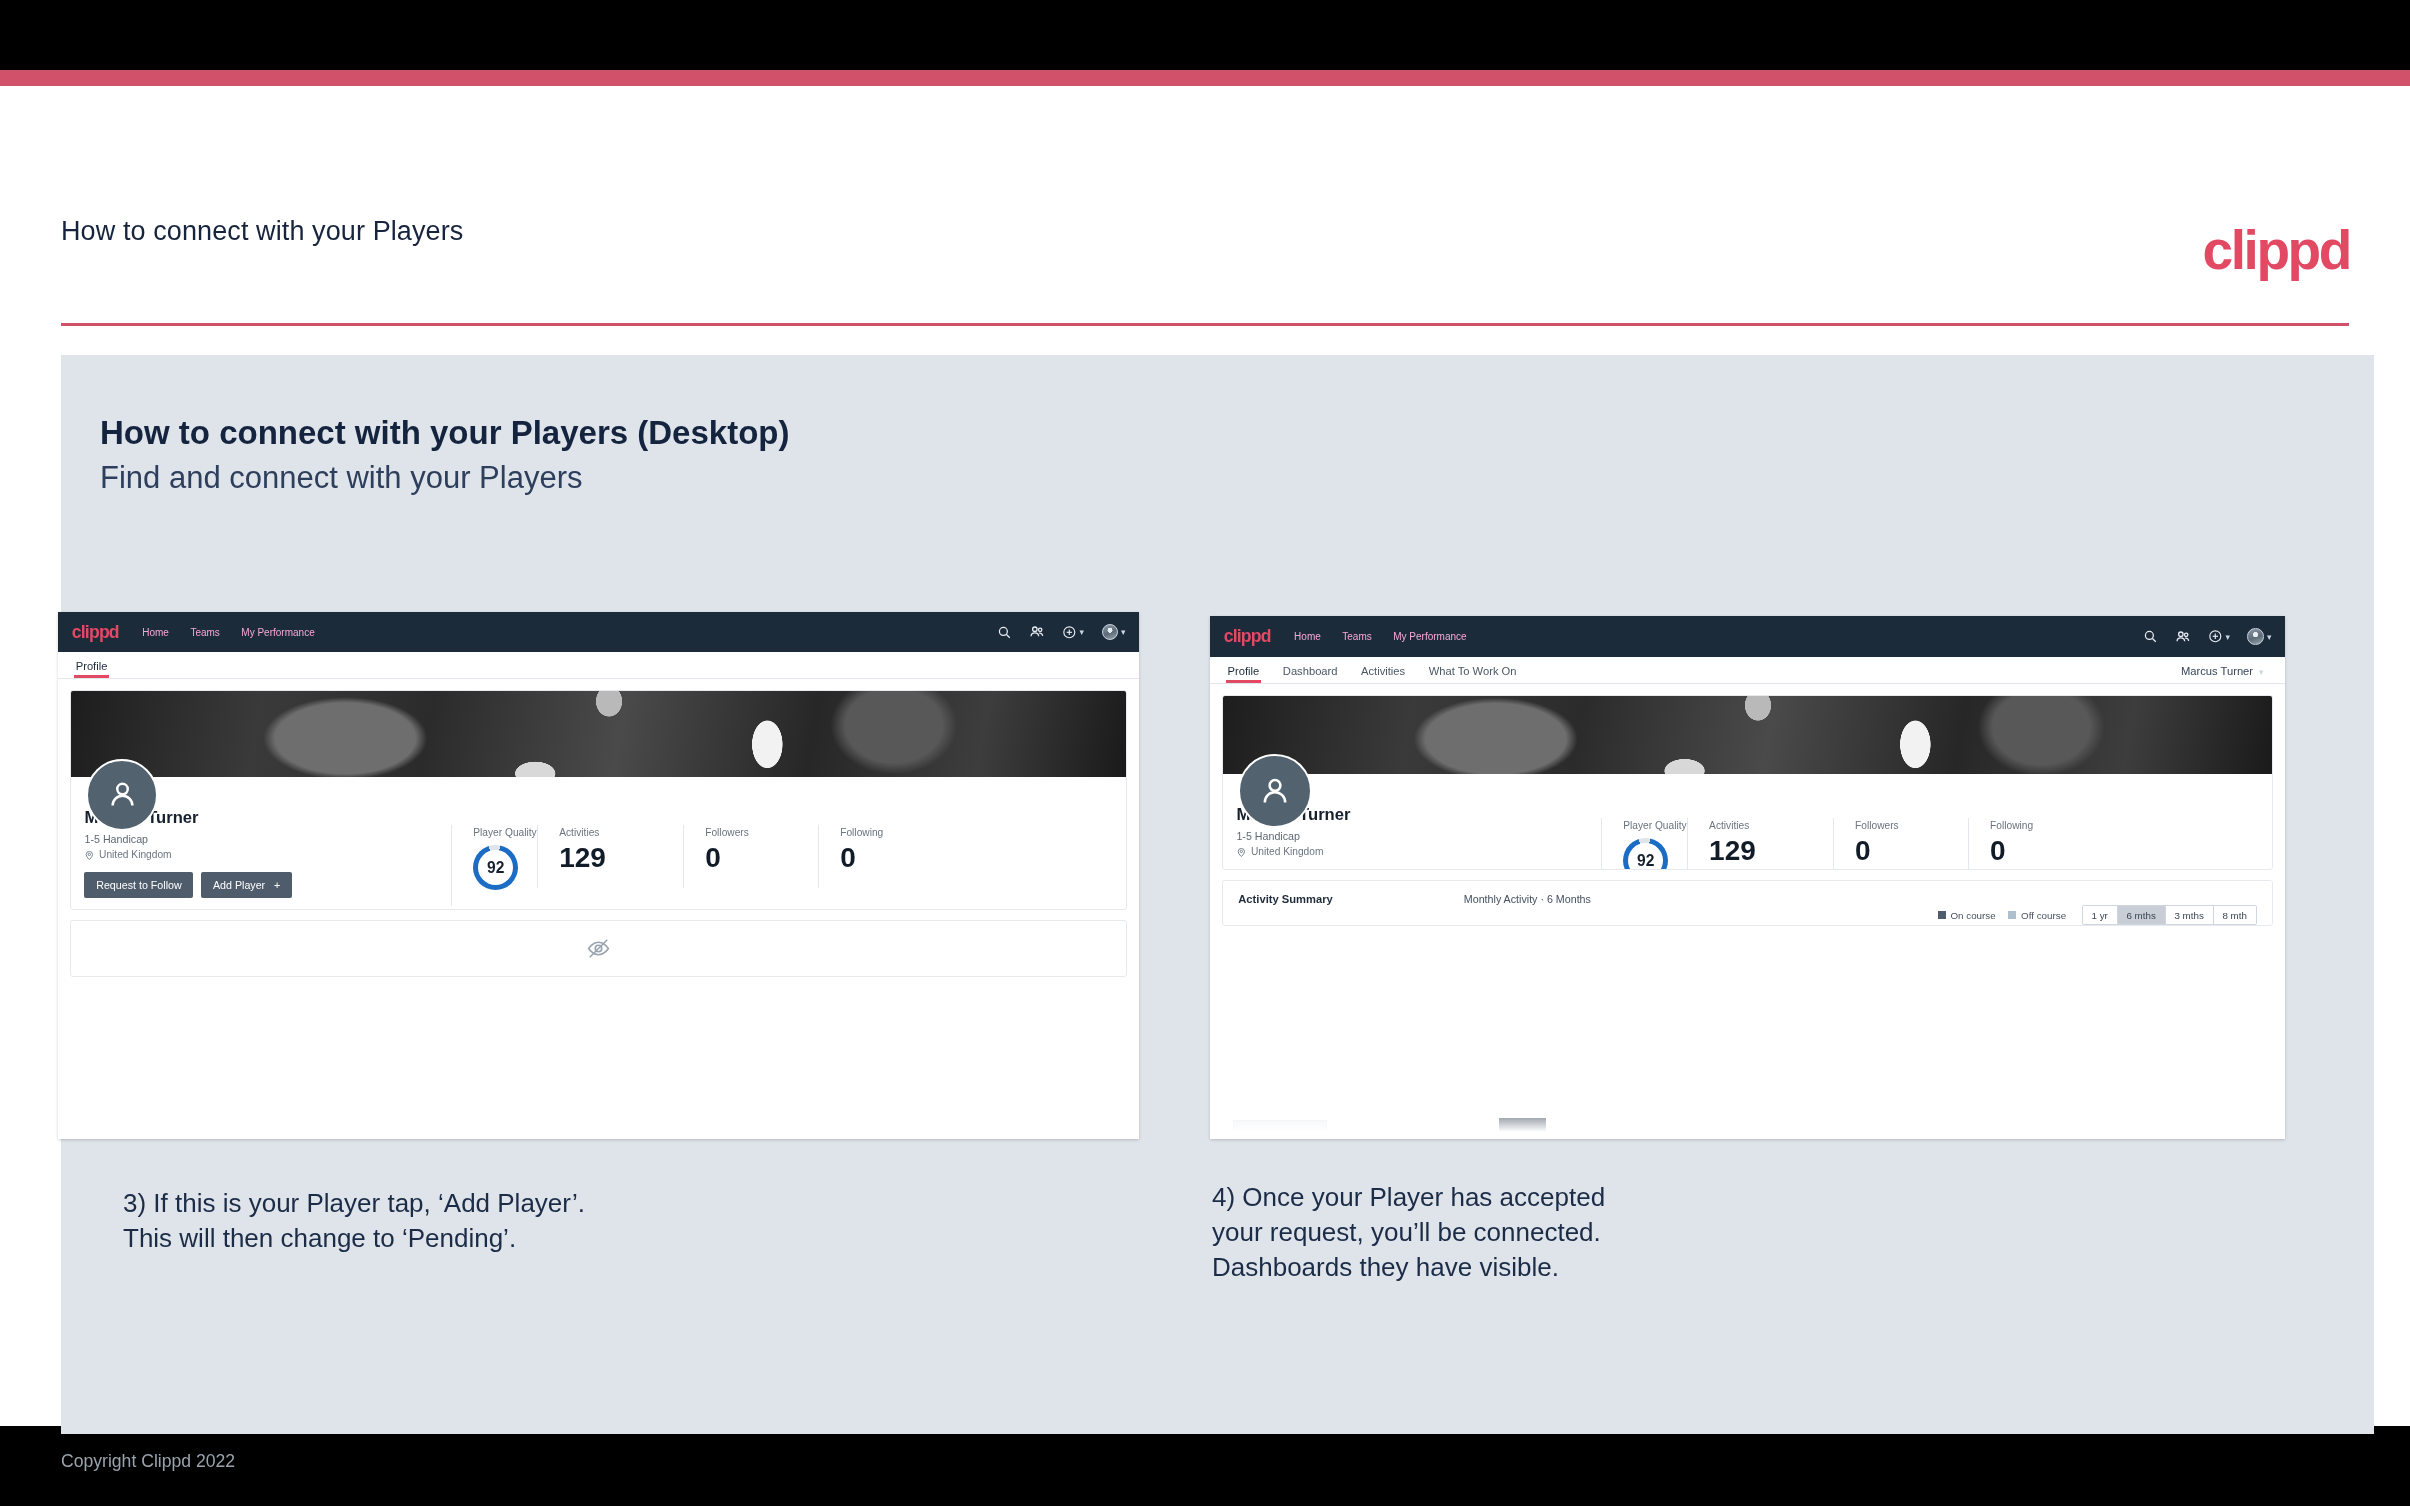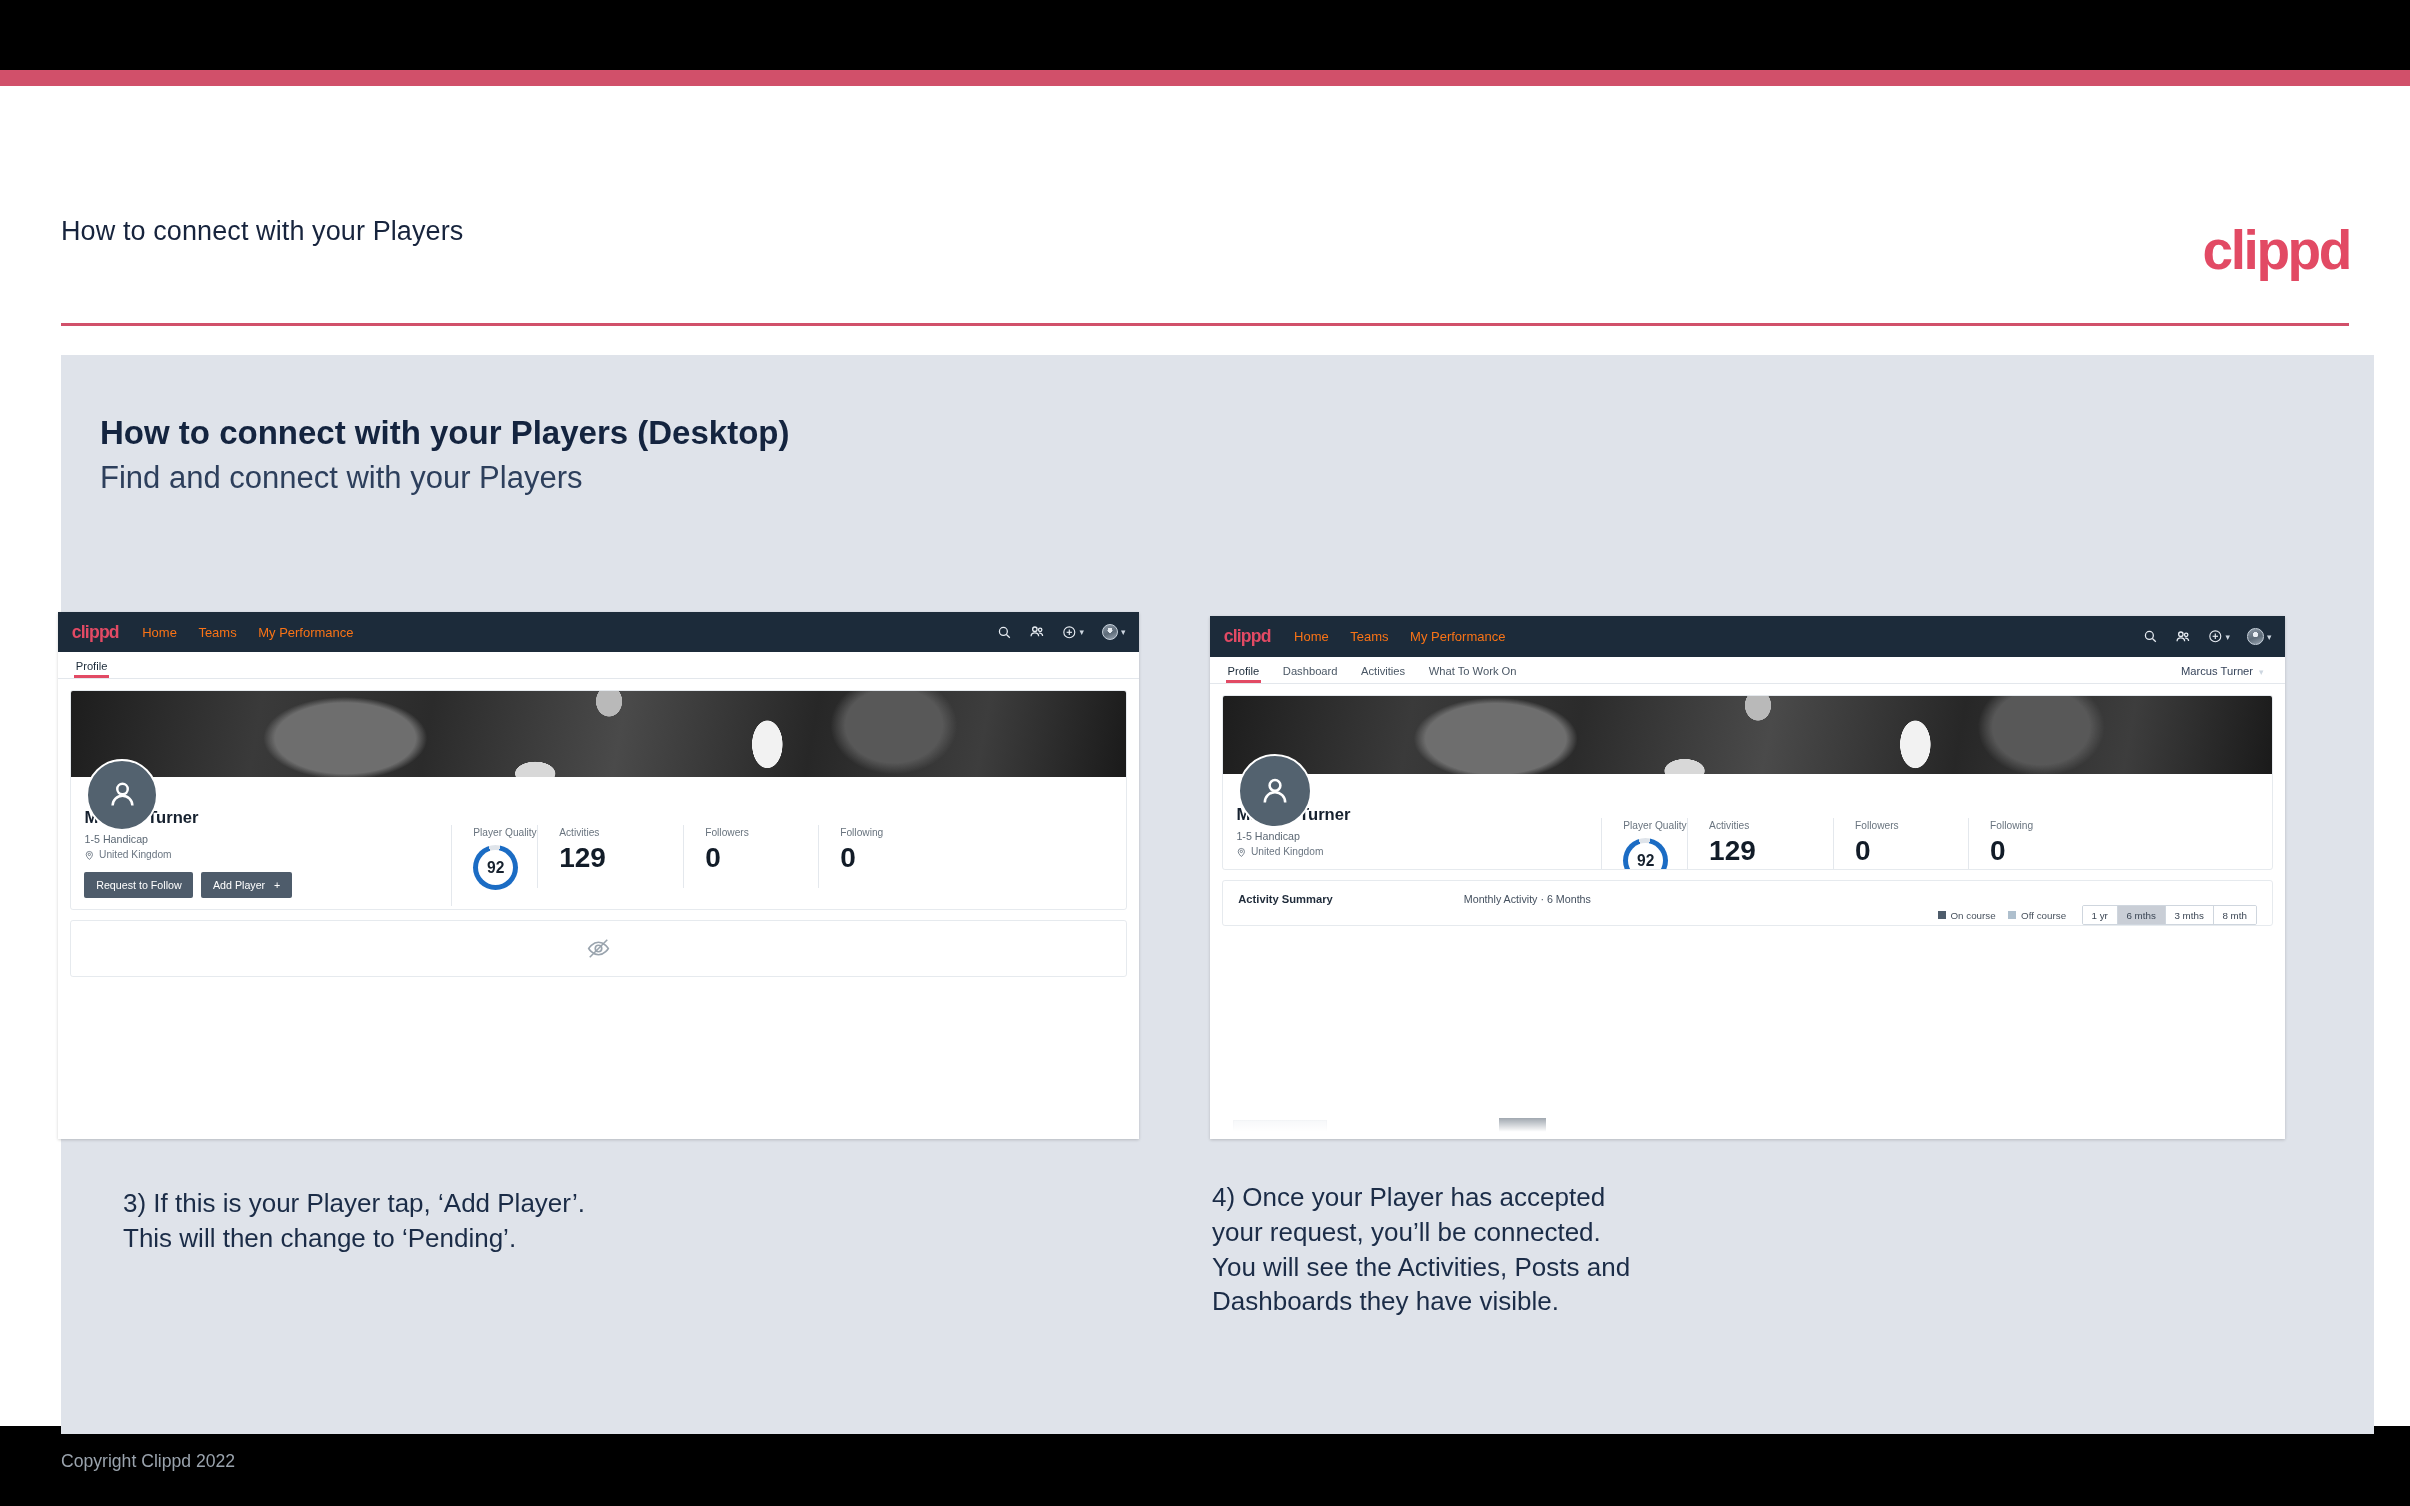--- a/index.html
+++ b/index.html
@@ -62,21 +62,21 @@
   .navbar {
     position:relative; width:100%; background:#1c2b3a;
     display:flex; align-items:center; height:40px; padding:0 13.7px;
   }
   .shot.right .navbar { height:41px; }
   .nav-logo {
     color:#e24a64; font-weight:bold; letter-spacing:-0.8px;
     font-size:17.6px; margin-right:23.4px;
   }
   .nav-links { display:flex; align-items:center; gap:21.5px; }
-  .nav-link { color:#f97316; font-size:13px; white-space:nowrap; }
+  .nav-link { color:#f9a8d4; font-size:10px; white-space:nowrap; }
   .nav-right { margin-left:auto; display:flex; align-items:center; gap:17.6px; }
   .nav-ico { color:#e7ecf2; display:flex; align-items:center; }
   .nav-ico svg { display:block; }
   .avatar-pic {
     width:16.6px; height:16.6px; border-radius:50%;
     background:
       radial-gradient(circle at 50% 38%, #e9eef3 0 22%, transparent 23%),
       linear-gradient(160deg,#8d99a6 0%,#5d6b78 55%,#9aa6b2 100%);
     border:1px solid #c8d2dc;
   }
@@ -480,21 +480,20 @@
       </div>
 
       <div class="caption c3">
         <div>3) If this is your Player tap, ‘Add Player’.</div>
         <div>This will then change to ‘Pending’.</div>
       </div>
 
       <div class="caption c4">
         <div>4) Once your Player has accepted</div>
         <div>your request, you’ll be connected.</div>
-        <div>You will see the Activities, Posts and</div>
         <div>Dashboards they have visible.</div>
       </div>
 
     </div>
 
     <div class="footer">Copyright Clippd 2022</div>
 
   </div>
 </div>
 

